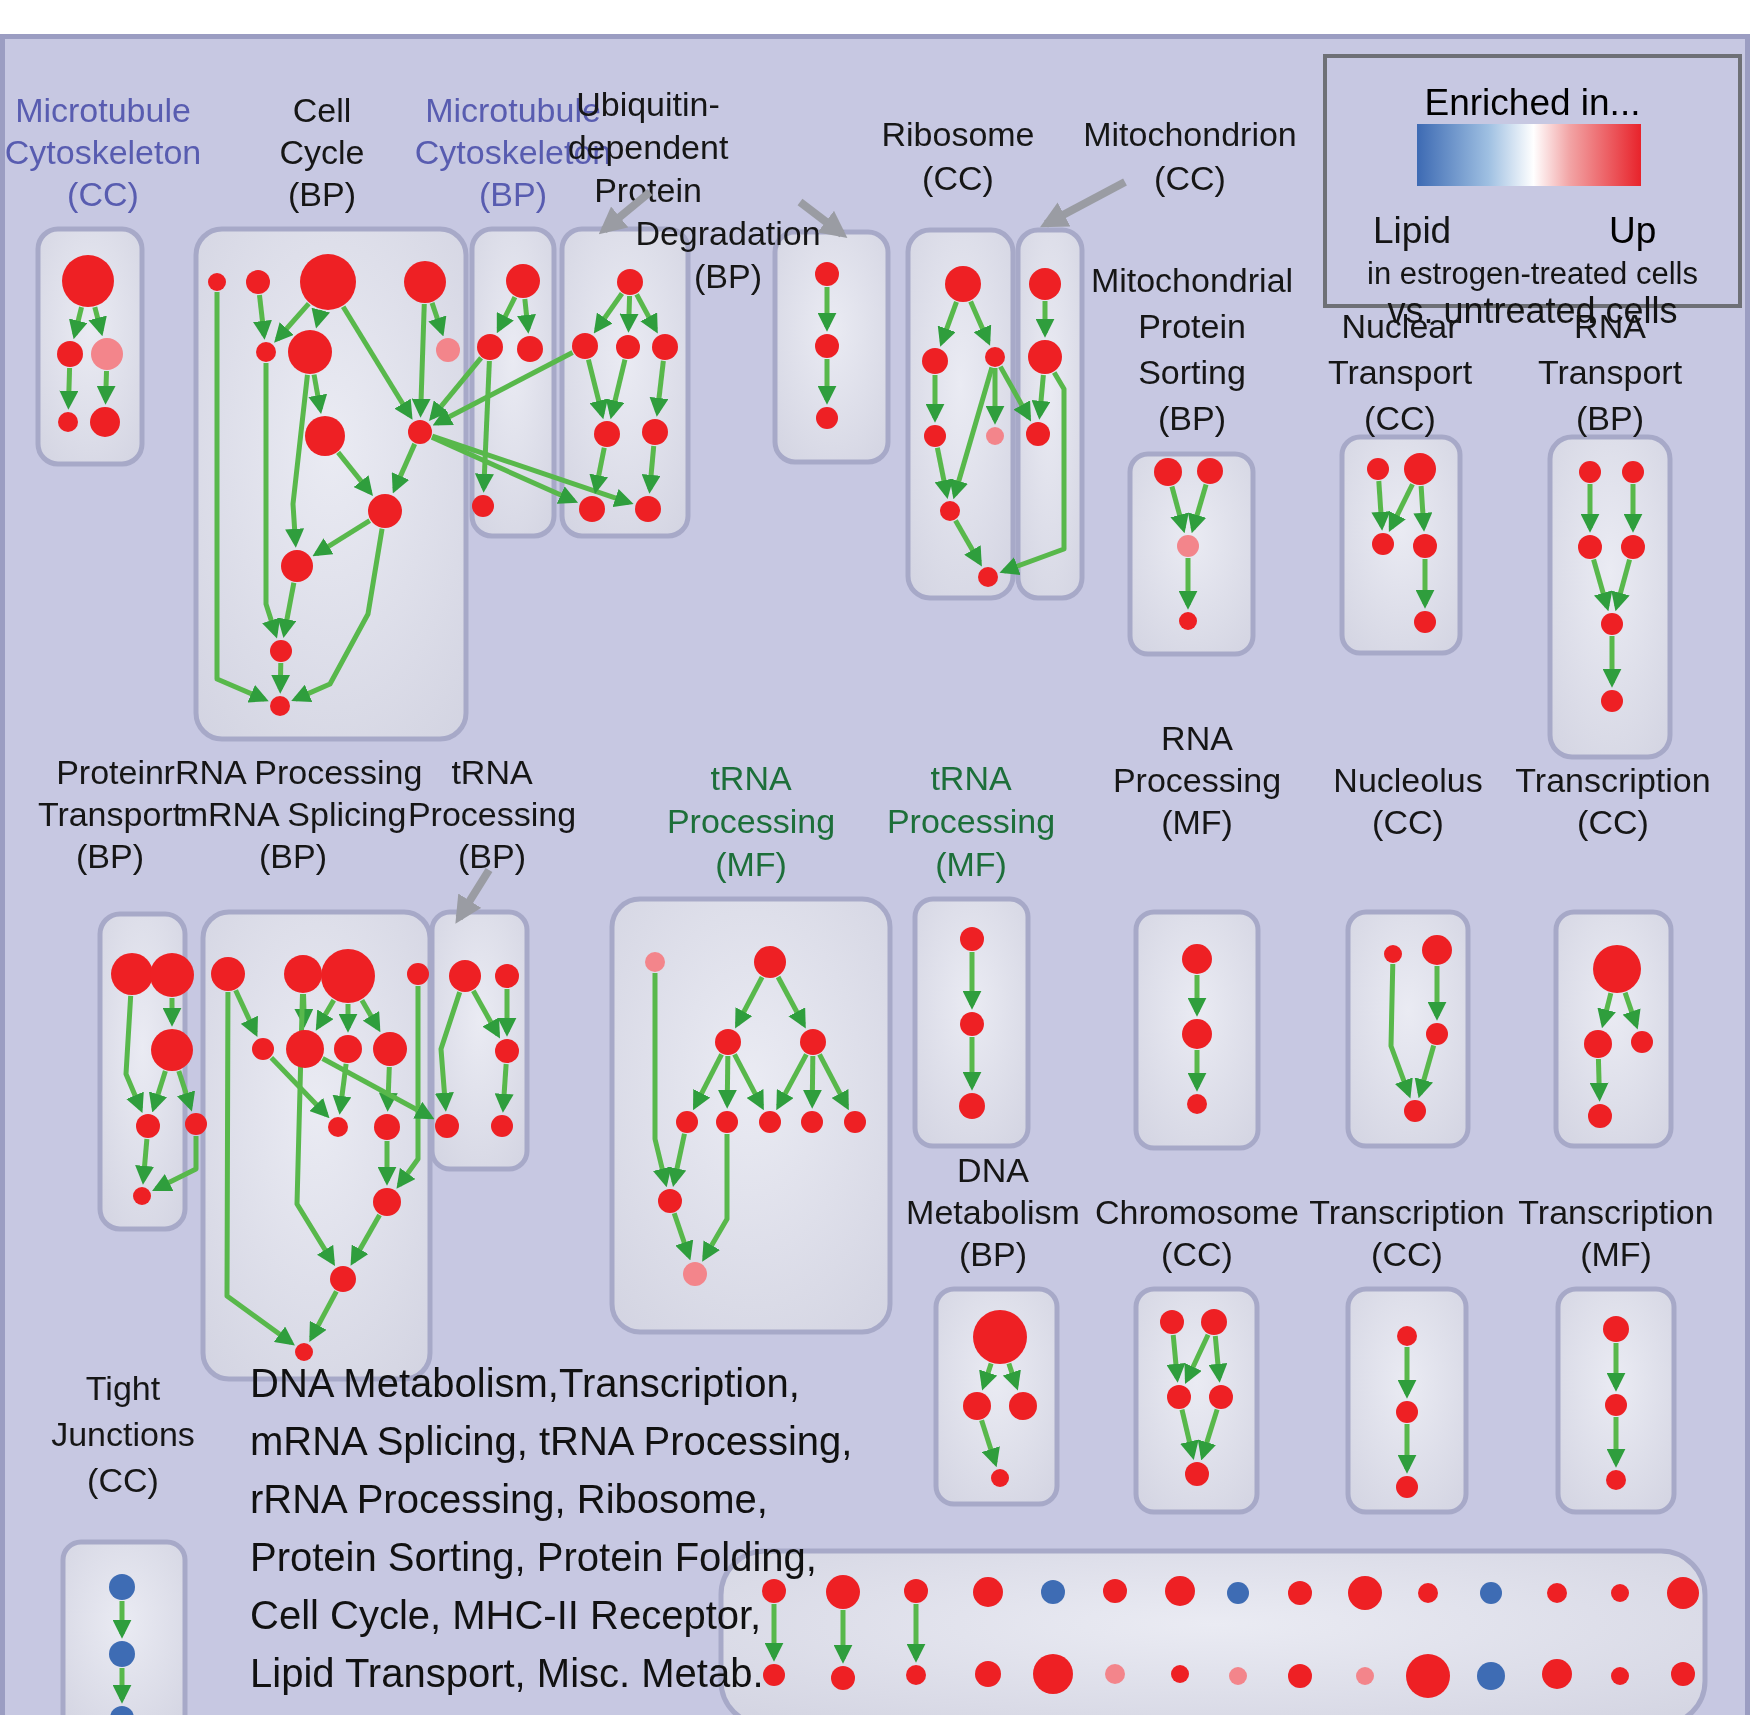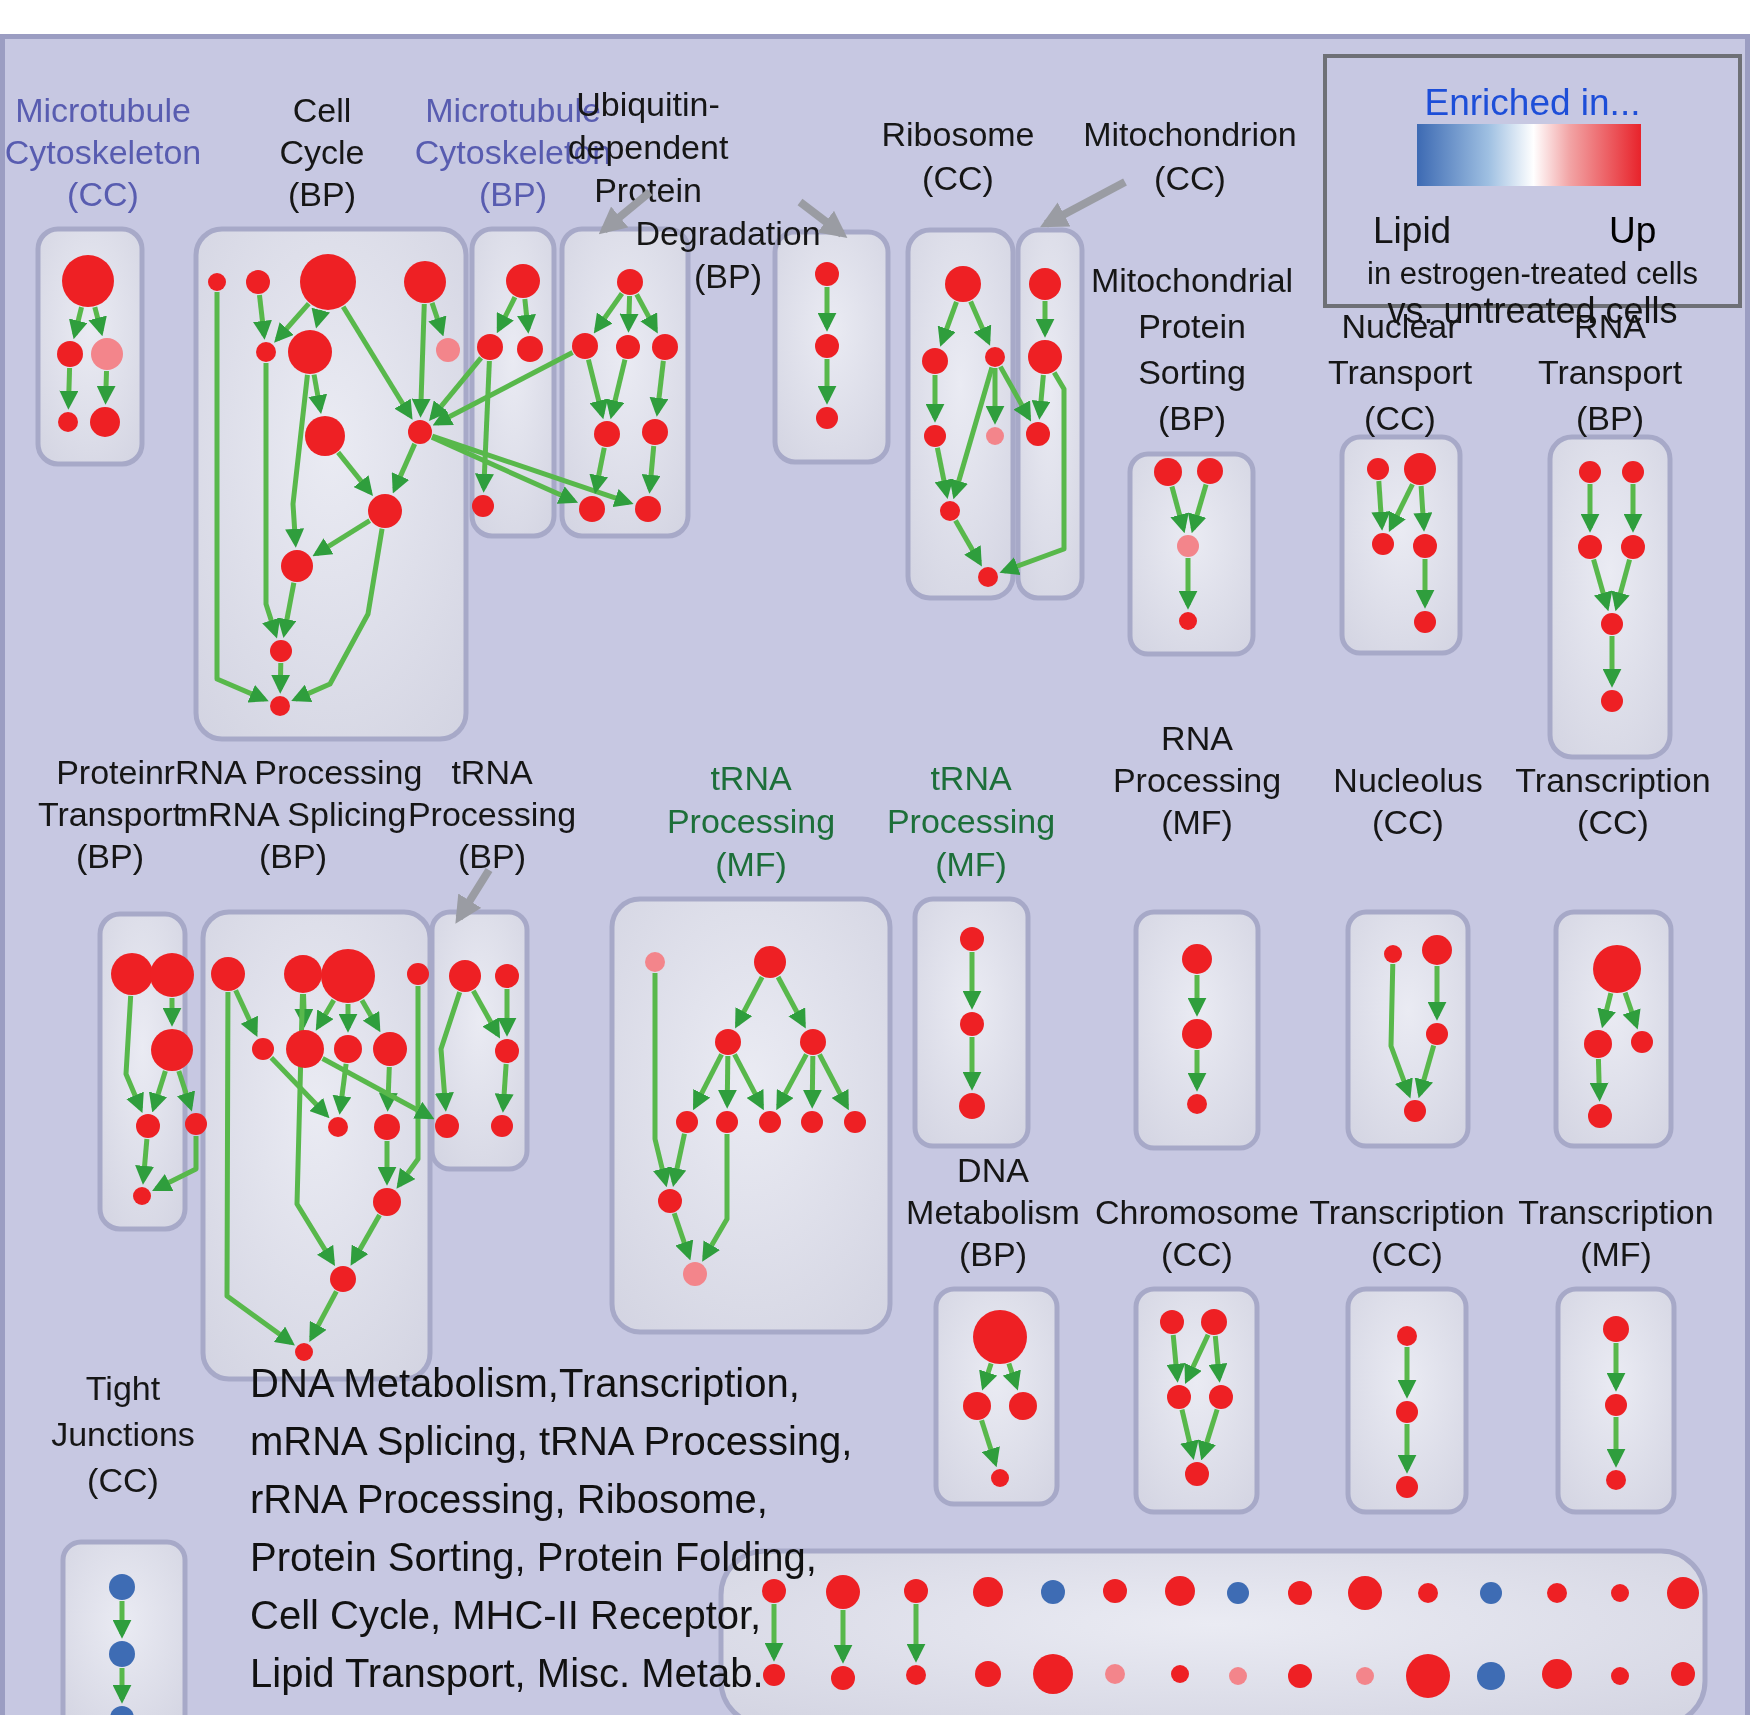--- a/index.html
+++ b/index.html
@@ -2,21 +2,21 @@
 <html><head>
 <meta charset="utf-8">
 <style>
   html,body{margin:0;padding:0;}
   body{font-family:"Liberation Sans", sans-serif;}
   .stage{position:relative;width:1750px;height:1715px;overflow:hidden;margin-top:34px;}
   .stage svg{position:absolute;left:0;top:0;}
   .legend{position:absolute;left:1323px;top:20px;width:411px;height:246px;
           border:4px solid #6e7076;box-sizing:content-box;}
   .legend-title{position:absolute;left:0;top:24px;width:100%;text-align:center;
-          font-size:37px;color:#1d4ed8;}
+          font-size:37px;color:#000000;}
   .legend-bar{position:absolute;left:90px;top:66px;width:224px;height:62px;}
   .legend-down{position:absolute;left:46px;top:152px;font-size:37px;color:#141414;}
   .legend-up{position:absolute;left:282px;top:152px;font-size:37px;color:#000000;}
   .legend-sub1{position:absolute;left:0;top:198px;width:100%;text-align:center;
           font-size:31px;color:#141414;}
   .legend-sub2{position:absolute;left:0;top:232px;width:100%;text-align:center;
           font-size:36px;color:#141414;}
 </style>
 </head>
 <body>

